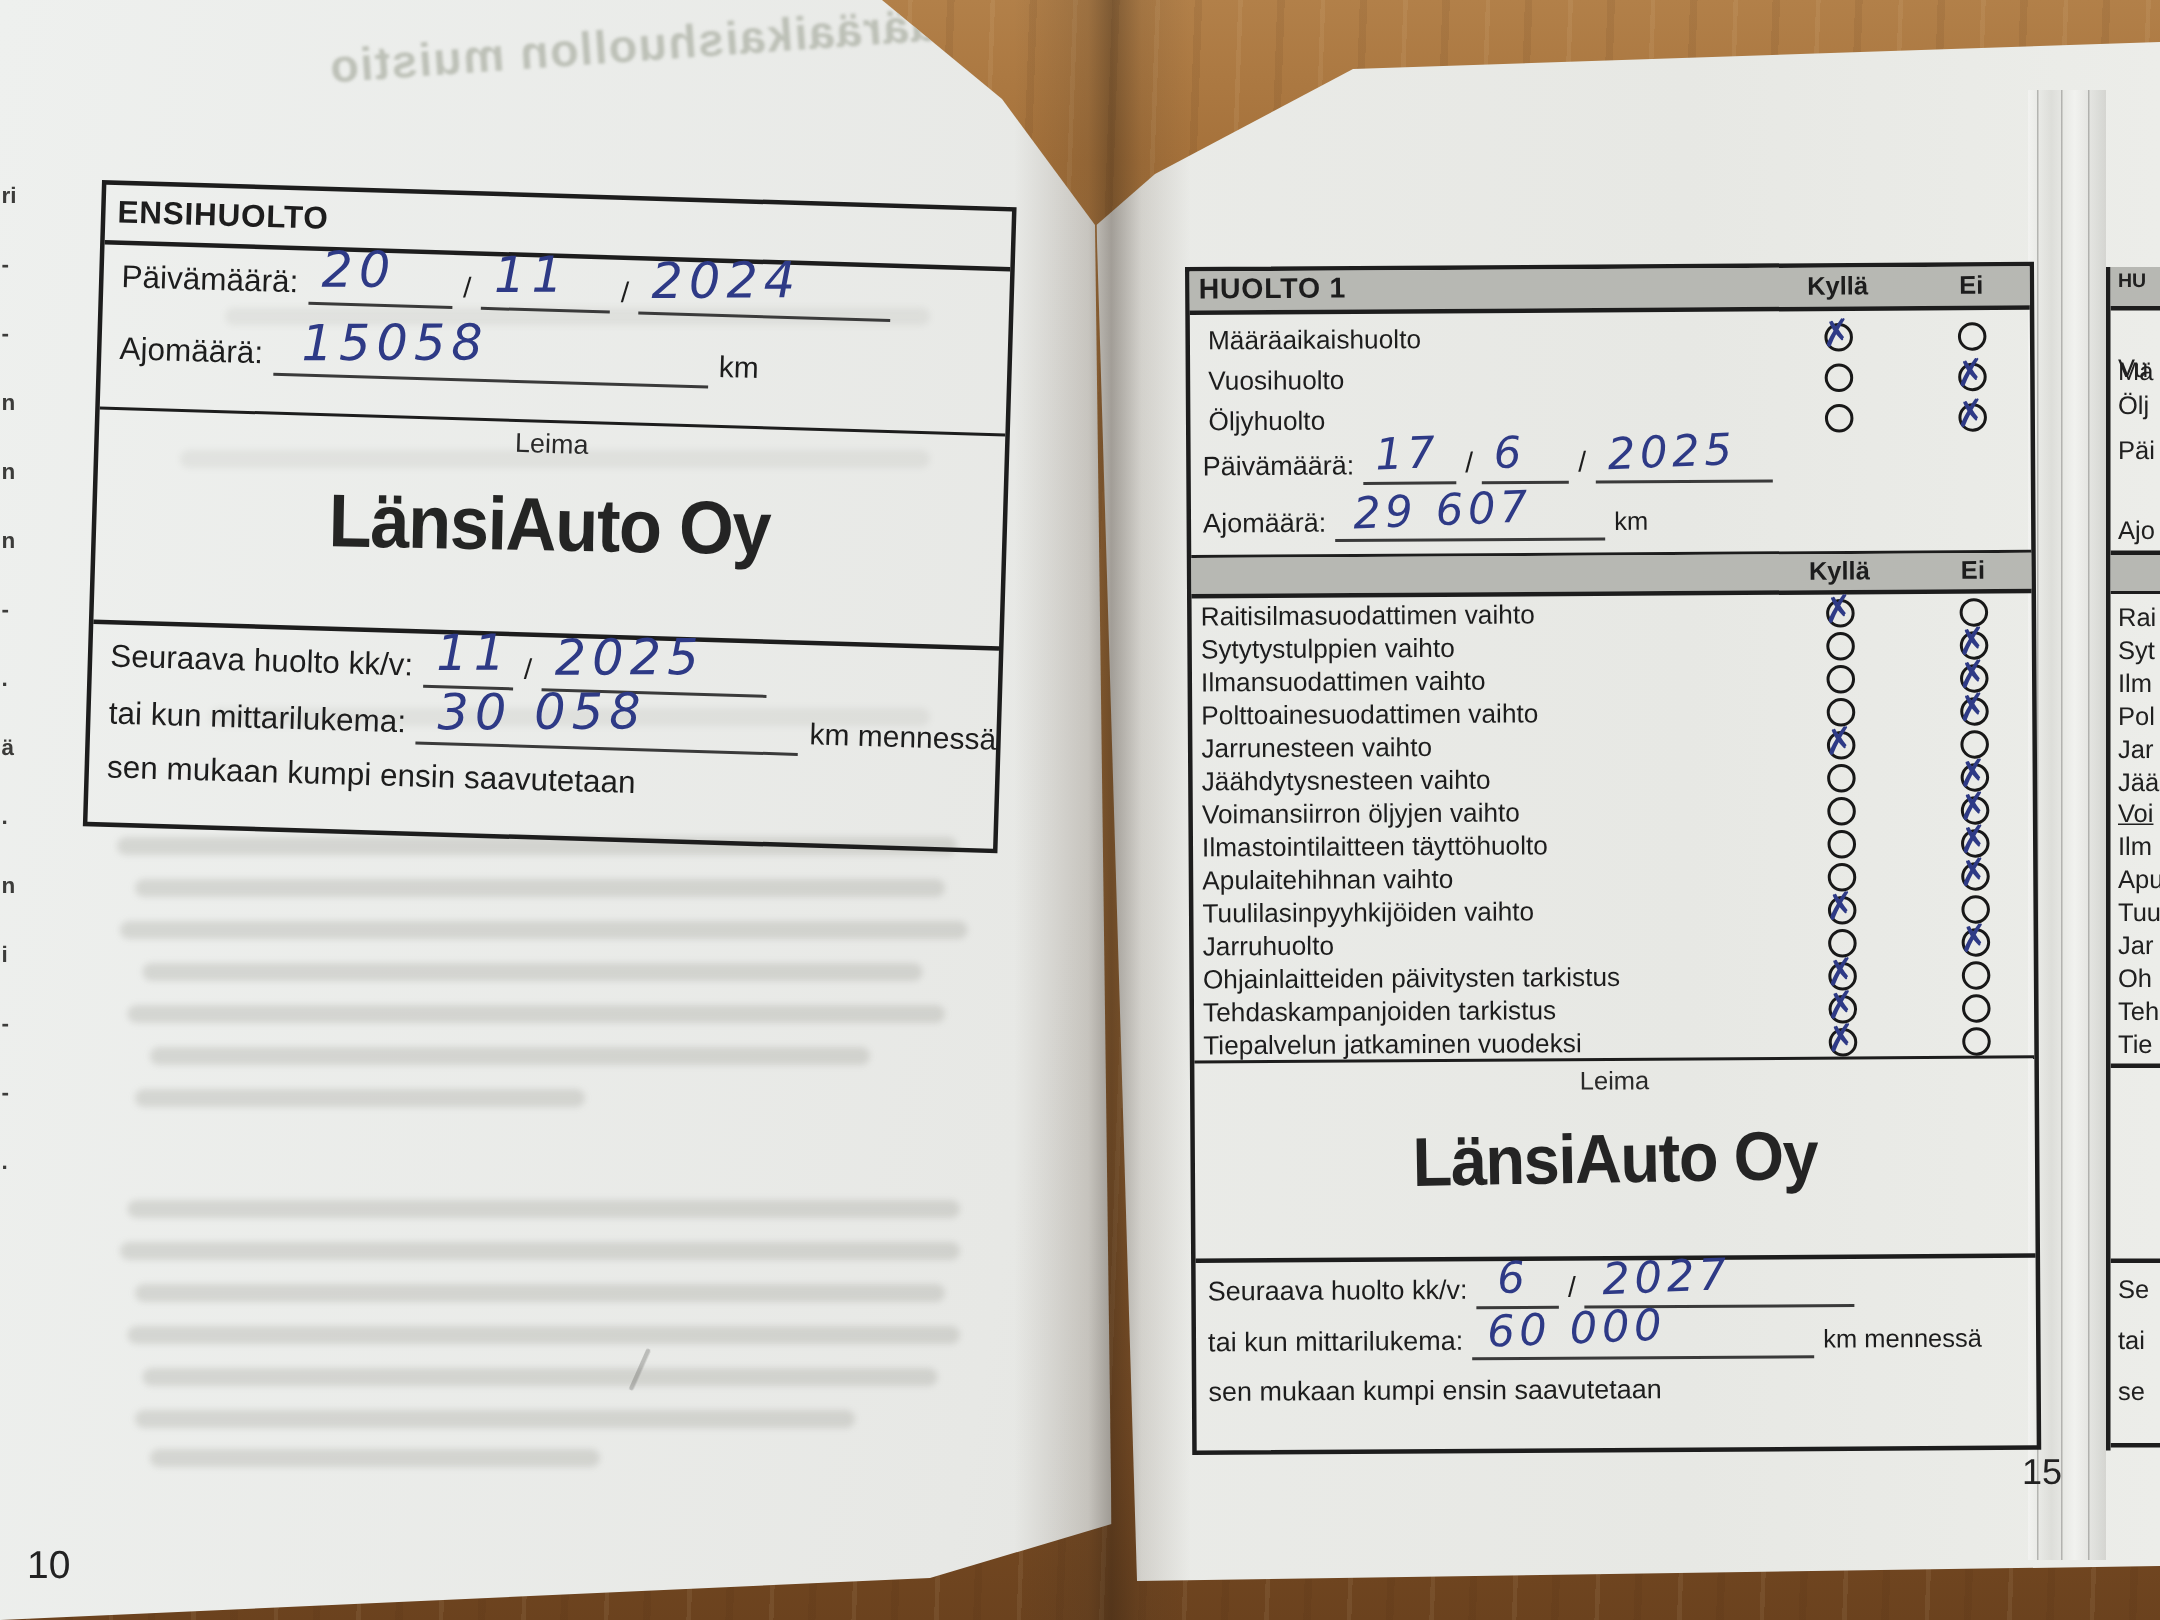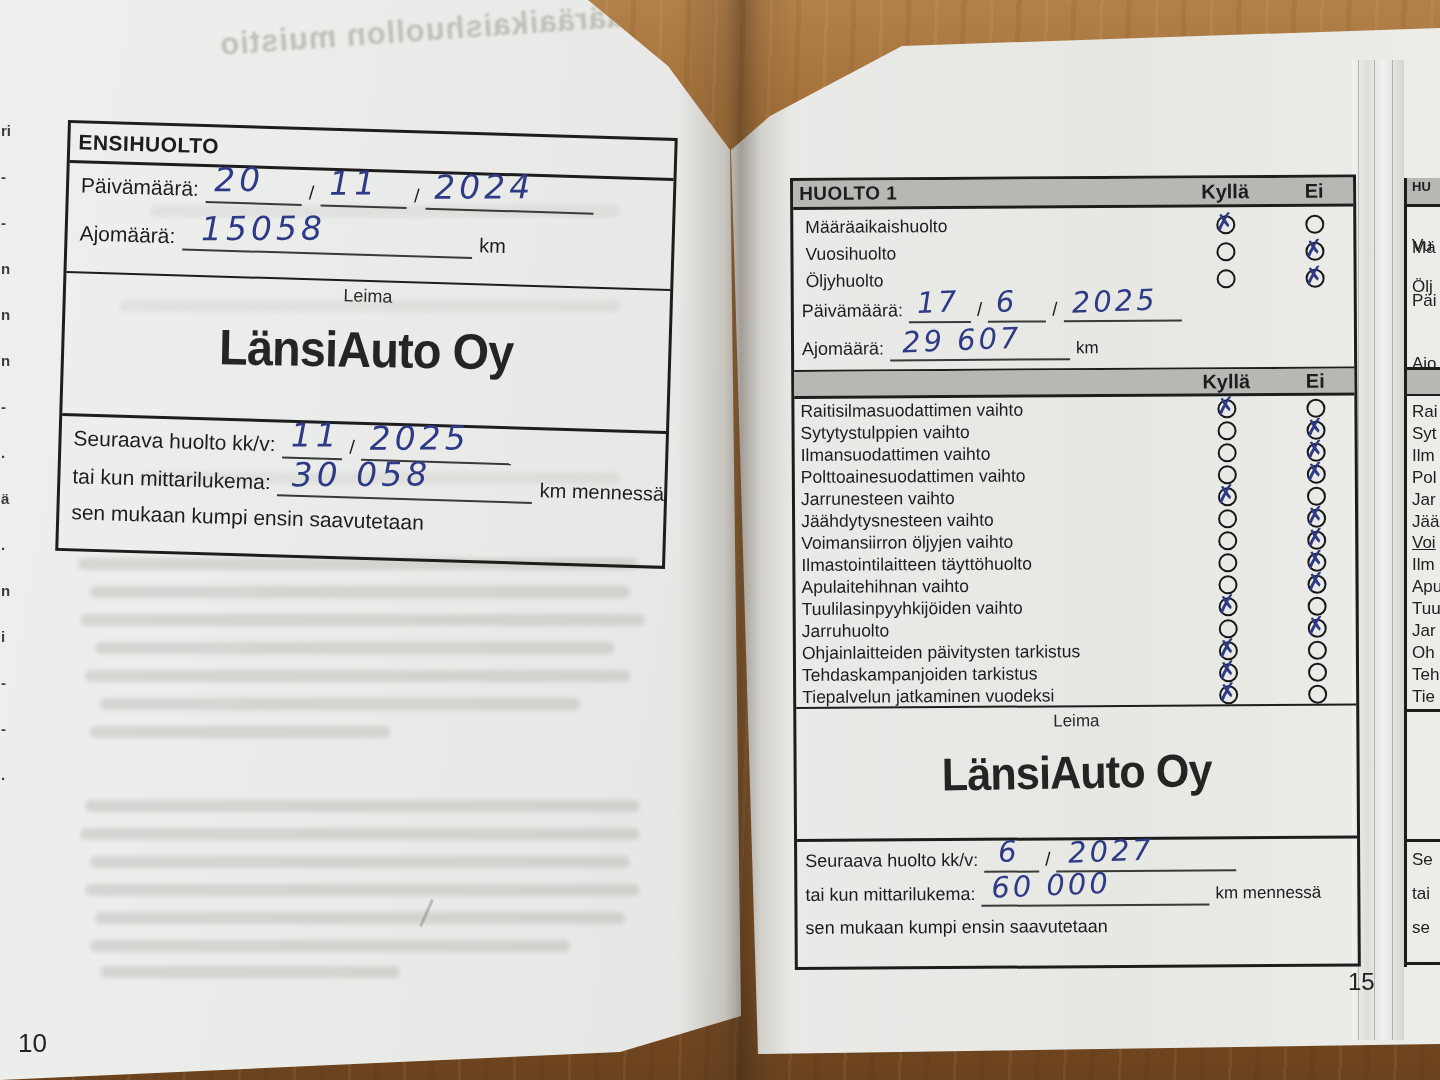--- a/index.html
+++ b/index.html
@@ -56,21 +56,21 @@
   .lnext{height:125px;}
   .pagenum{position:absolute;font-size:26px;color:#222;z-index:2;}
 
   
   .rwrap{position:absolute;inset:0;transform:rotate(-.35deg);transform-origin:790px 178px;z-index:2;}
   .rbox{position:absolute;left:790px;top:178px;width:560px;height:786px;border:3px solid #1d1d1d;
     display:flex;flex-direction:column;box-sizing:content-box;}
   .grid{display:grid;grid-template-columns:1fr 100px 78px;align-items:center;}
   .graybar{height:26px;background:#b7b8b3;flex:none;padding:0 0 0 6px;box-sizing:border-box;}
   .graybar .bt{font-size:19px;font-weight:700;letter-spacing:.5px;}
-  .colhead{font-size:20px;font-weight:700;text-align:center;}
+  .colhead{font-size:17px;font-weight:700;text-align:center;}
   .secA{height:160px;position:relative;padding:4px 0 0 6px;box-sizing:border-box;flex:none;}
   .chkrow{height:26px;padding-left:6px;}
   .list .chkrow{height:22px;}
   .ilabel{font-size:17.5px;white-space:nowrap;overflow:hidden;}
   .cbcell{display:flex;justify-content:center;align-items:center;}
   .cb{position:relative;width:15px;height:15px;border:2.2px solid #181818;border-radius:50%;flex:none;}
   .cb .mk{position:absolute;left:-4px;top:-9px;font-size:24px;font-weight:700;color:#2e3a86;
     font-family:"DejaVu Sans",sans-serif;transform:rotate(-8deg);}
   .list{height:308px;padding-top:2px;box-sizing:border-box;flex:none;}
   .rstampzone{height:130px;}
@@ -454,23 +454,23 @@
       </div>
     </div>
 
     <div class="sliver">
       <div class="sbar" style="top:0;height:26px;"></div>
       <span class="frag" style="top:1px;font-weight:700;font-size:13px;">HU</span>
       <div class="shl" style="top:26px;"></div>
       <div id="sliver-top">
           <span class="frag" style="top: 33px; margin-top: 27px;">Mä</span>
           <span class="frag" style="top: 58px;">Vu</span>
-          <span class="frag" style="top: 83px; margin-top: 16px;">Ölj</span>
+          <span class="frag" style="top: 83px;">Ölj</span>
           <span class="frag" style="top: 113px;">Päi</span>
-          <span class="frag" style="top: 176px;">Ajo</span>
+          <span class="frag" style="top: 166px;">Ajo</span>
         </div>
       <div class="shl" style="top:189px;"></div>
       <div class="sbar" style="top:191.5px;height:24px;"></div>
       <div class="shl" style="top:215.5px;"></div>
       <div id="sliver-list">
           <span class="frag" style="top: 224px;">Rai</span>
           <span class="frag" style="top: 245.9px;">Syt</span>
           <span class="frag" style="top: 267.8px;">Ilm</span>
           <span class="frag" style="top: 289.7px;">Pol</span>
           <span class="frag" style="top: 311.6px;">Jar</span>

